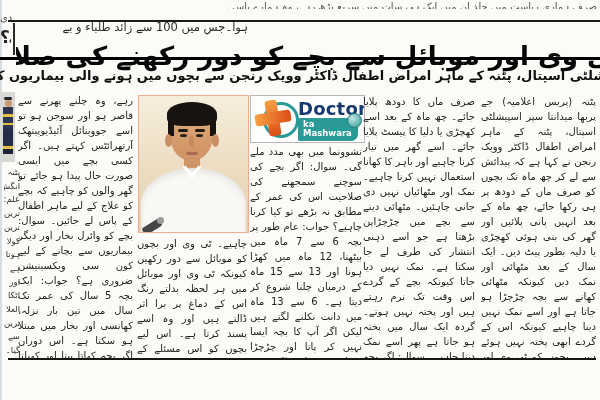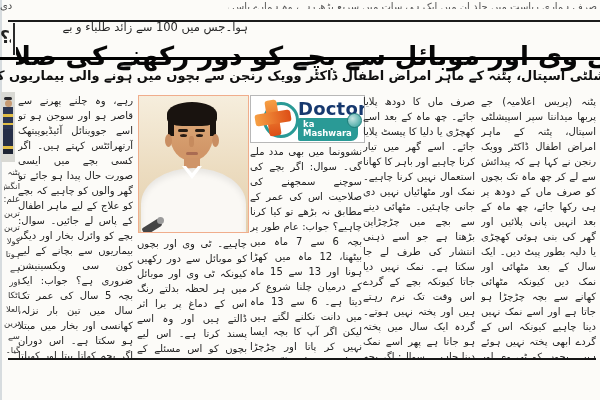--- a/index.html
+++ b/index.html
@@ -8,21 +8,21 @@
     background:#fcfbf8;overflow:hidden;
     font-family:"DejaVu Sans",sans-serif;color:#1c1c1c;
   }
   .abs{position:absolute;}
   
   .left-edge-strip{left:0;top:0;width:2px;height:400px;background:#d7dcdf;}
   .ts-right{left:228px;right:3px;top:0;height:9px;overflow:hidden;
     direction:rtl;font-size:10px;line-height:14px;color:#555;white-space:nowrap;}
   .ts-left{left:48px;top:20px;width:200px;direction:rtl;font-size:11.5px;
     color:#2a2a2a;white-space:nowrap;font-weight:500;}
-  .corner-frag{left:0;top:0;width:13px;height:13px;overflow:hidden;font-size:10px;color:#444;}
+  .corner-frag{left:0;top:12px;width:13px;height:13px;overflow:hidden;font-size:10px;color:#444;}
   .rule-top{left:8px;right:0;top:20px;height:2px;background:#1c1c1c;}
   
   .edge-frag{left:0;top:27px;width:11px;height:28px;overflow:hidden;
     font-size:17px;font-weight:bold;color:#222;}
   .headline-divider{left:13px;top:23px;width:2px;height:32px;background:#2a2a2a;}
   .headline{left:16px;right:0;top:20px;height:37px;display:flex;align-items:center;
     justify-content:center;overflow:hidden;direction:rtl;white-space:nowrap;
     font-size:26px;font-weight:800;color:#070707;letter-spacing:-0.5px;}
   .rule-thick{left:0;right:0;top:57px;height:3px;background:#000;}
   .subtitle{left:0;right:0;top:61px;height:28px;display:flex;align-items:center;

